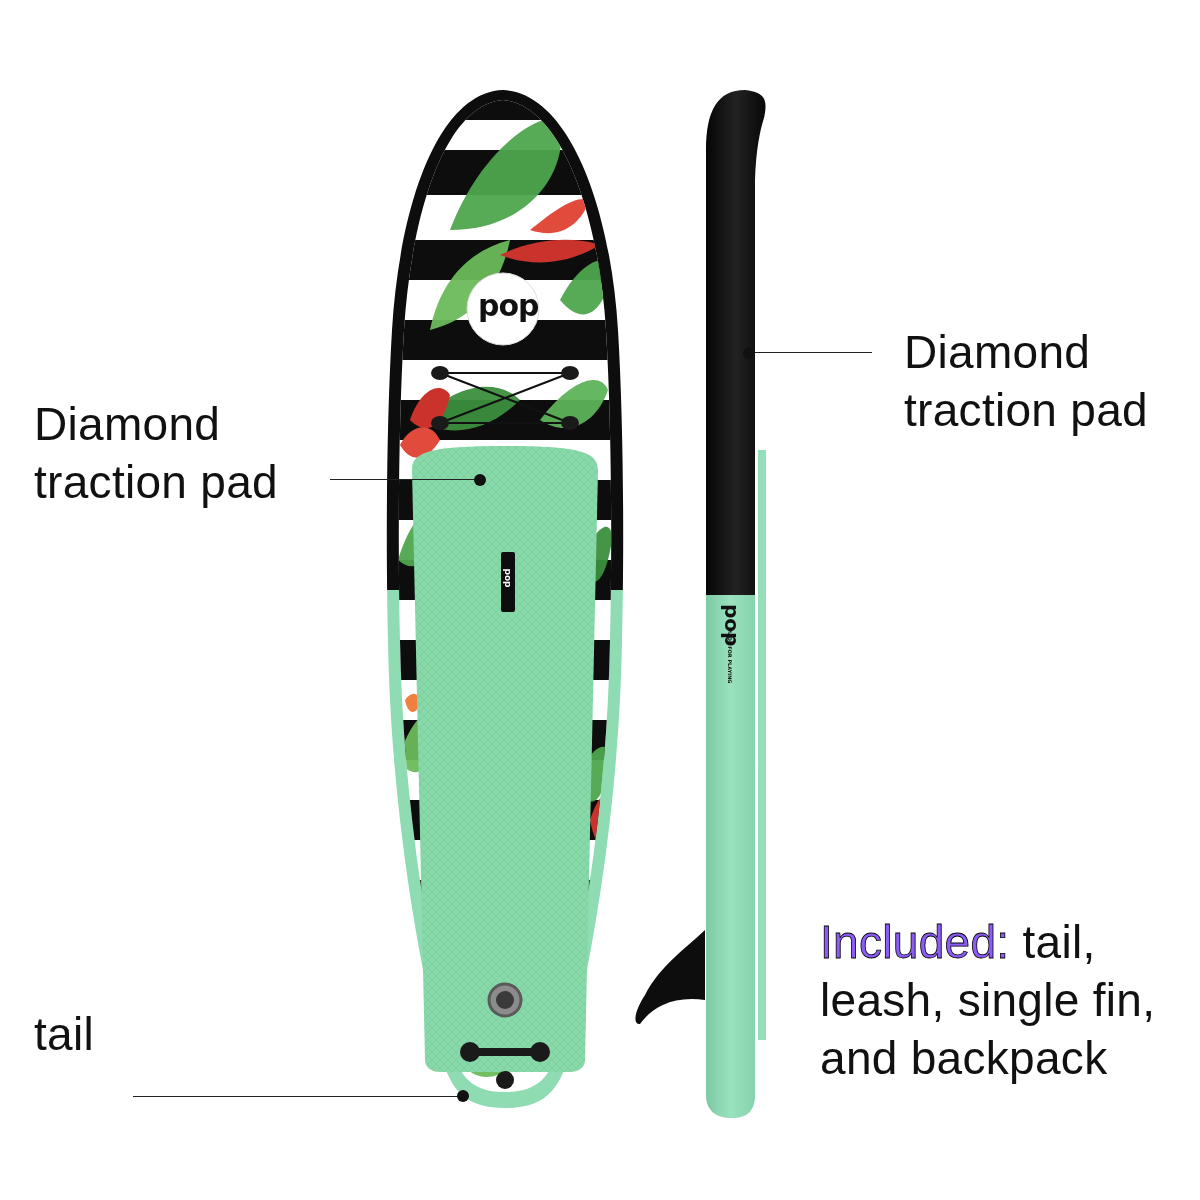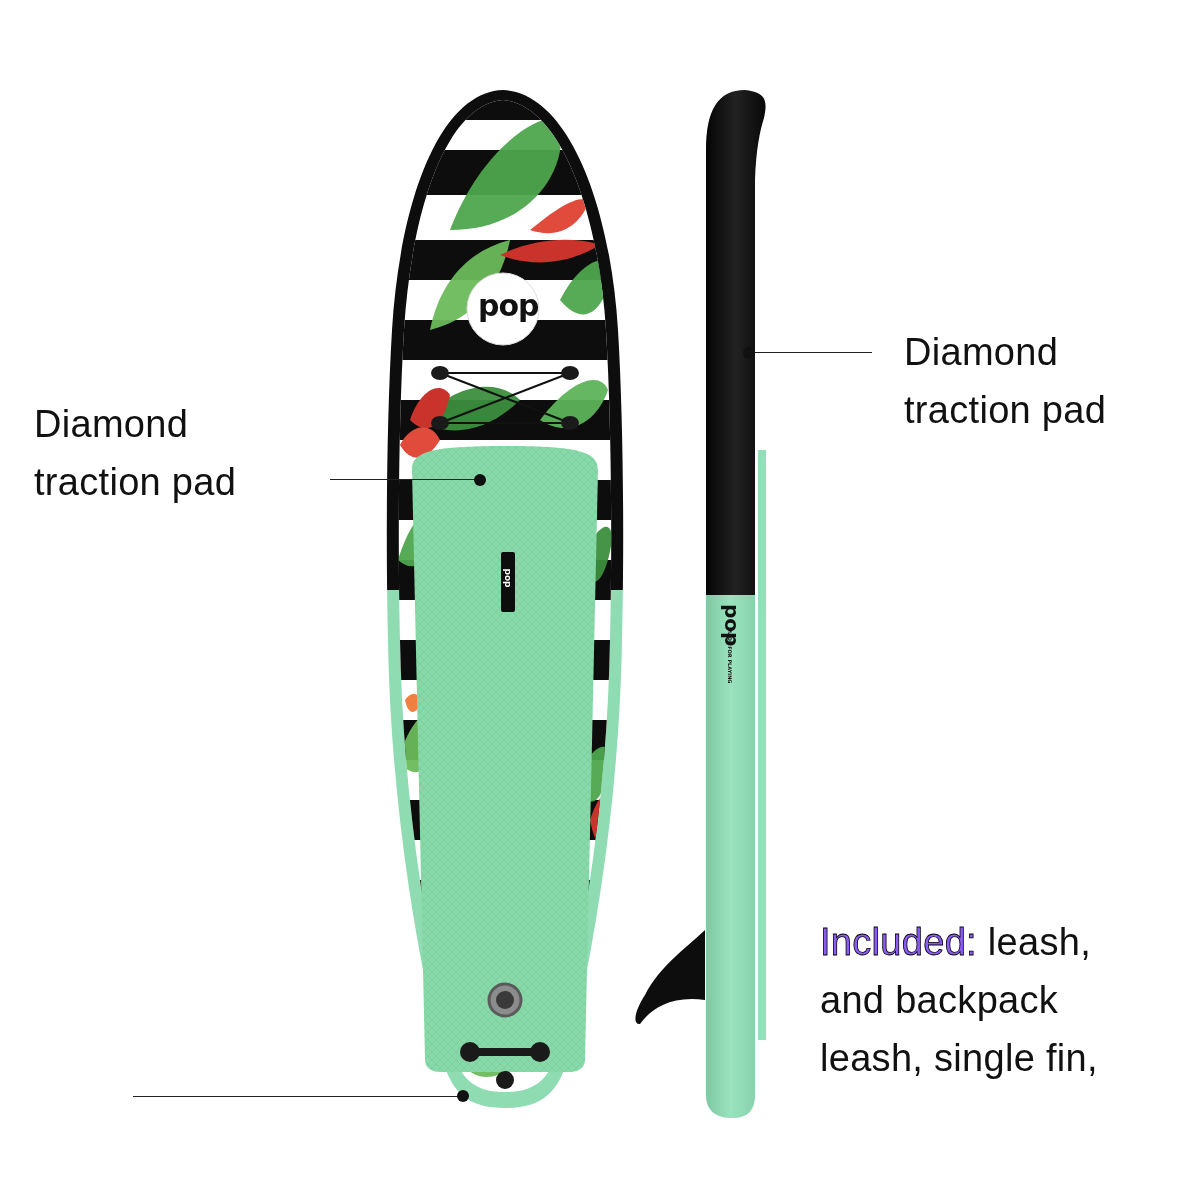--- a/index.html
+++ b/index.html
@@ -1,18 +1,18 @@
 <!DOCTYPE html>
 <html><head>
 <meta charset="utf-8">
 <style>
   html, body { margin: 0; padding: 0; background: #ffffff; }
   body { width: 1200px; height: 1200px; position: relative; overflow: hidden;
          font-family: "Liberation Sans", "DejaVu Sans", sans-serif; color: #111; }
-  .label { position: absolute; font-size: 38px; line-height: 58px; color: #111; letter-spacing: 0.3px; }
+  .label { position: absolute; font-size: 46px; line-height: 58px; color: #111; letter-spacing: 0.3px; }
   .label .line { display: block; white-space: nowrap; }
   .label b { font-weight: 400; color: #8b5cf6; -webkit-text-stroke: 0.8px #000; }
   .leader { position: absolute; height: 1.4px; background: #222; }
   .dot { position: absolute; width: 12px; height: 12px; border-radius: 50%; background: #111; }
   svg { position: absolute; left: 0; top: 0; }
 </style>
 </head>
 <body>
 
 <svg width="1200" height="1200" viewBox="0 0 1200 1200">
@@ -148,21 +148,22 @@
 <div class="dot" style="left:474px;top:474px;"></div>
 
 <div class="leader" style="left:752px;top:352px;width:120px;"></div>
 <div class="dot" style="left:743px;top:347px;"></div>
 <div class="label" style="left:904px;top:323px;">
   <span class="line">Diamond</span>
   <span class="line">traction pad</span>
 </div>
 
 <div class="label" style="left:34px;top:1005px;">
+  <span class="line">tail</span>
 </div>
 <div class="leader" style="left:133px;top:1096px;width:330px;"></div>
 <div class="dot" style="left:457px;top:1090px;"></div>
 
 <div class="label" style="left:820px;top:913px;">
-  <span class="line"><b>Included:</b><span> leash,</span></span>
+  <span class="line"><b>Included:</b><span> tail,</span></span>
+  <span class="line">leash, single fin,</span>
   <span class="line">and backpack</span>
-  <span class="line">leash, single fin,</span>
 </div>
 
 </body></html>

